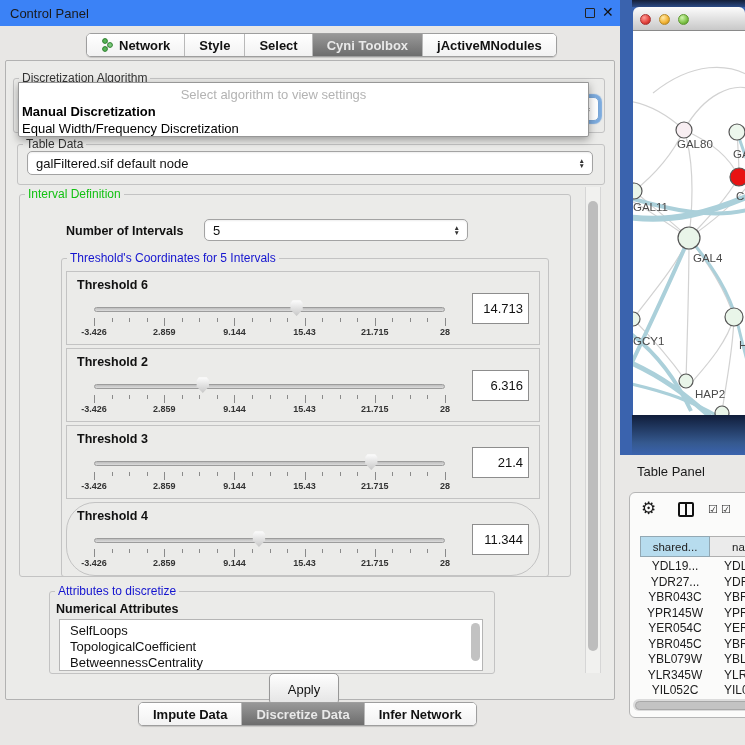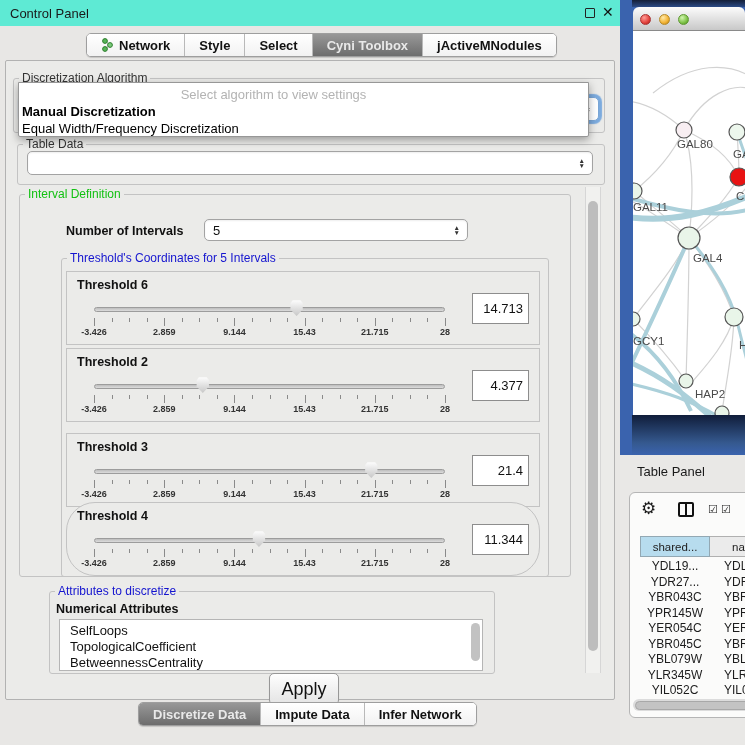--- a/index.html
+++ b/index.html
@@ -2,21 +2,21 @@
 <html><head>
 <meta charset="utf-8">
 <style>
   * { margin:0; padding:0; box-sizing:border-box; }
   html,body { width:745px; height:745px; overflow:hidden; }
   body {
     font-family:"Liberation Sans","DejaVu Sans",sans-serif;
     font-size:12px; color:#222; background:#e8e7e5; position:relative;
   }
   
-  .titlebar { position:absolute; left:0; top:0; width:620px; height:26px; background:#5eead4; }
+  .titlebar { position:absolute; left:0; top:0; width:620px; height:26px; background:#3b82f6; }
   .titlebar .title { position:absolute; left:10px; top:6px; font-size:13px; color:#1a1a1a; }
   .float-btn { position:absolute; left:585px; top:8px; width:10px; height:10px; border:1.6px solid #222; border-radius:1px; }
   .close-btn { position:absolute; left:602px; top:4px; font-size:14px; font-weight:bold; color:#111; }
 
   .seg { position:absolute; display:flex; height:24px; border:1px solid #9e9e9e; border-radius:5px; overflow:hidden; background:#fff; box-shadow:0 1px 1px rgba(0,0,0,.15); }
   .seg .tab { display:flex; align-items:center; justify-content:center; padding:0 14px; font-size:13px; font-weight:bold; color:#111; background:linear-gradient(#ffffff,#f2f2f2); border-right:1px solid #b9b9b9; white-space:nowrap; }
   .seg .tab:last-child { border-right:none; }
   .seg .tab.sel { background:linear-gradient(#989898,#6d6d6d); color:#e9e9e9; }
   #top-tabs { left:86px; top:33px; }
   #bottom-tabs { left:138px; top:702px; }
@@ -50,21 +50,21 @@
   .sl-thumb { position:absolute; top:28px; width:14px; height:16px; background:linear-gradient(#fdfdfd,#c7c7c7); clip-path:polygon(50% 100%,6% 60%,6% 18%,22% 2%,78% 2%,94% 18%,94% 60%); filter:drop-shadow(0 0 1px #777); }
   .sl-tick { position:absolute; width:1px; background:#8a8a8a; }
   .sl-ticklabel { position:absolute; top:55px; transform:translateX(-50%); font-size:9px; font-weight:bold; color:#333; }
   .sl-value { position:absolute; left:405px; top:21px; width:57px; height:31px; background:#fff; border:1px solid #8d8d8d; font-size:13px; color:#111; display:flex; align-items:center; justify-content:flex-end; padding-right:5px; }
 
   .attr-header { position:absolute; font-size:12.5px; font-weight:bold; color:#111; }
   .attr-list { position:absolute; background:#fff; border:1px solid #b5b5b5; overflow:hidden; }
   .attr-item { padding-left:10px; font-size:13px; line-height:16px; color:#111; }
   .attr-list .vthumb { position:absolute; right:2px; top:3px; width:9px; height:38px; background:#c2c2c2; border-radius:5px; }
 
-  .apply-btn { position:absolute; left:263px; top:612px; width:70px; height:32px; background:linear-gradient(#fefefe,#e4e4e4); border:1px solid #979797; border-radius:5px; font-size:18px; color:#111; display:flex; align-items:center; justify-content:center; box-shadow:0 1px 1px rgba(0,0,0,.12); }
+  .apply-btn { position:absolute; left:263px; top:612px; width:70px; height:32px; background:linear-gradient(#fefefe,#e4e4e4); border:1px solid #979797; border-radius:5px; font-size:13px; color:#111; display:flex; align-items:center; justify-content:center; box-shadow:0 1px 1px rgba(0,0,0,.12); }
 
   
   .net-region { position:absolute; left:620px; top:0; width:125px; height:455px; background:#3a63ae; }
   .net-region .top-dark { position:absolute; left:12px; top:0; right:0; height:7px; background:linear-gradient(#141f38,#2b4a85); }
   .net-region .bottom-dark { position:absolute; left:12px; bottom:0; right:0; height:40px; background:linear-gradient(#101d3a,#35598f 70%,#3a63ae); }
   .mac-titlebar { position:absolute; left:13px; top:7px; width:112px; height:24px; border-radius:6px 6px 0 0; background:linear-gradient(#fcfcfc,#c8c8c8); border-bottom:1px solid #8a8a8a; }
   .light { position:absolute; top:7px; width:11px; height:11px; border-radius:50%; }
   .net-canvas { position:absolute; left:13px; top:31px; width:112px; height:384px; background:#fff; overflow:hidden; }
 
   .table-region { position:absolute; left:620px; top:455px; width:125px; height:290px; background:#e9e8e6; }
@@ -135,20 +135,21 @@
   <div class="popup">
     <div class="hint">Select algorithm to view settings</div>
     <div class="opt1">Manual Discretization</div>
     <div class="opt2">Equal Width/Frequency Discretization</div>
   </div>
 
   <fieldset style="left:11px; top:76px; width:588px; height:48px;">
     <legend class="leg-dark">Table Data</legend>
   </fieldset>
   <div class="combo" style="left:21px; top:90px; width:566px; height:24px;">
+    <span>galFiltered.sif default node</span>
     <div class="spinner">
         <div>▲</div>
         <div>▼</div>
       </div>
   </div>
 
   <div class="vscroll" style="left:579px; top:126px; width:16px; height:486px;">
     <div class="thumb" style="top:14px; height:450px;"></div>
   </div>
 
@@ -226,23 +227,23 @@
         <div class="sl-tick" style="left: 342.9px; top: 46px; height: 4px;"></div>
         <div class="sl-tick" style="left: 360.45px; top: 46px; height: 4px;"></div>
         <div class="sl-tick" style="left: 378px; top: 46px; height: 8px;"></div>
         <div class="sl-ticklabel" style="left: 27px;">-3.426</div>
         <div class="sl-ticklabel" style="left: 97.2px;">2.859</div>
         <div class="sl-ticklabel" style="left: 167.4px;">9.144</div>
         <div class="sl-ticklabel" style="left: 237.6px;">15.43</div>
         <div class="sl-ticklabel" style="left: 307.8px;">21.715</div>
         <div class="sl-ticklabel" style="left: 378px;">28</div>
         <div class="sl-thumb" style="left: 128.809px;"></div>
-        <div class="sl-value">4.377</div>
-      </div>
-      <div class="slider-group" style="top: 372px;">
+        <div class="sl-value">6.316</div>
+      </div>
+      <div class="slider-group" style="top: 364px;">
         <div class="sl-label">Threshold 3</div>
         <div class="sl-track"></div>
         <div class="sl-tick" style="left: 27px; top: 46px; height: 8px;"></div>
         <div class="sl-tick" style="left: 44.55px; top: 46px; height: 4px;"></div>
         <div class="sl-tick" style="left: 62.1px; top: 46px; height: 4px;"></div>
         <div class="sl-tick" style="left: 79.65px; top: 46px; height: 4px;"></div>
         <div class="sl-tick" style="left: 97.2px; top: 46px; height: 8px;"></div>
         <div class="sl-tick" style="left: 114.75px; top: 46px; height: 4px;"></div>
         <div class="sl-tick" style="left: 132.3px; top: 46px; height: 4px;"></div>
         <div class="sl-tick" style="left: 149.85px; top: 46px; height: 4px;"></div>
@@ -311,25 +312,25 @@
     <div class="vthumb"></div>
   <div class="attr-item">SelfLoops</div>
       <div class="attr-item">TopologicalCoefficient</div>
       <div class="attr-item">BetweennessCentrality</div>
     </div>
 
   <div class="apply-btn">Apply</div>
 </div>
 
 <div class="seg" id="bottom-tabs">
+  <div class="tab">
+      <span>Impute Data</span>
+    </div>
   <div class="tab sel">
       <span>Discretize Data</span>
-    </div>
-  <div class="tab">
-      <span>Impute Data</span>
     </div>
   <div class="tab">
       <span>Infer Network</span>
     </div>
 </div>
 
 <div class="net-region">
   <div class="top-dark"></div>
   <div class="mac-titlebar">
     <span class="light" style="left:7px; background:radial-gradient(circle at 35% 30%, #ff9d97, #e3423c 60%, #9c1f1a); border:1px solid #a33;"></span>

